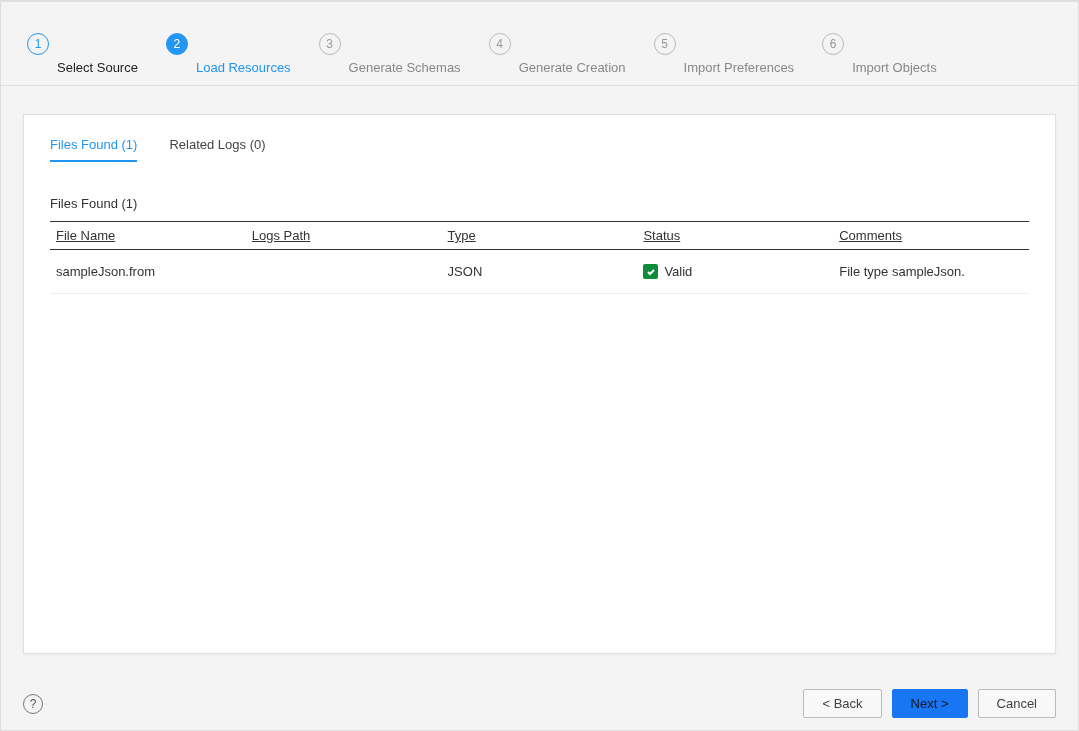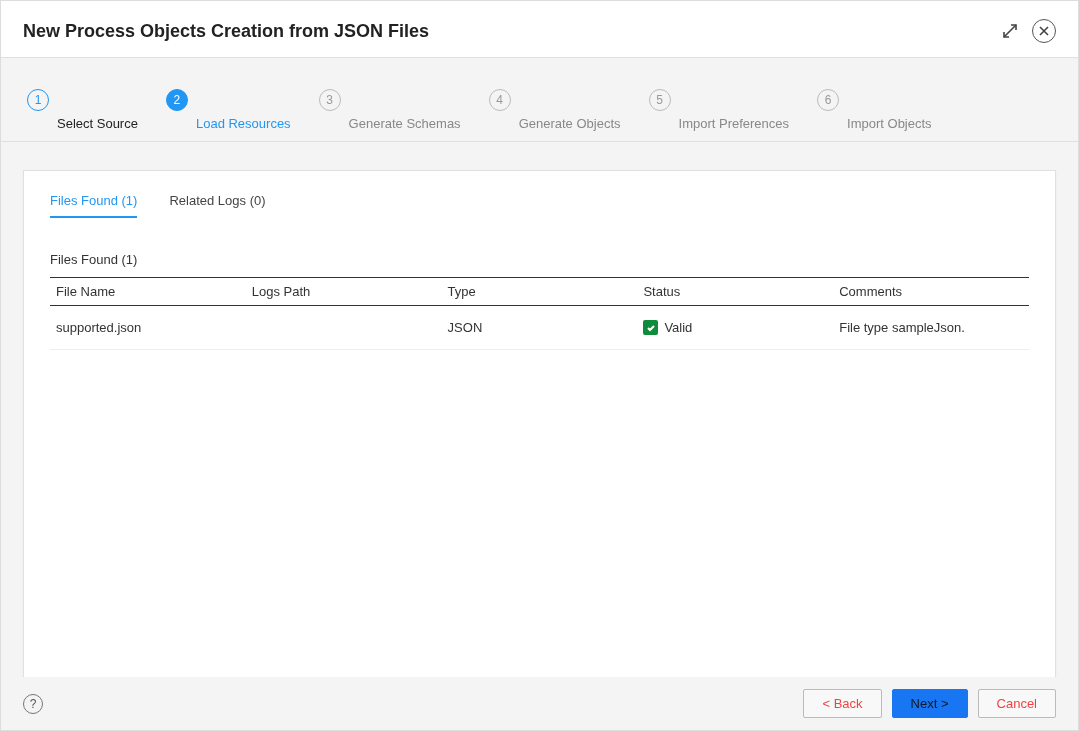--- a/index.html
+++ b/index.html
@@ -137,20 +137,21 @@
     .table thead tr {
       border-top: 1px solid #333;
       border-bottom: 1px solid #333;
     }
     .table th {
       text-align: left;
       font-weight: 400;
       padding: 6px 6px;
       font-size: 13px;
       color: #333;
+      text-decoration: underline;
     }
     .table td {
       padding: 14px 6px;
       border-bottom: 1px solid #eee;
       font-size: 13px;
       color: #333;
     }
     .col-name { width: 20%; }
     .col-path { width: 20%; }
     .col-type { width: 20%; }
@@ -194,66 +195,49 @@
       display: flex;
       gap: 10px;
     }
     .btn {
       padding: 6px 18px;
       font-size: 13px;
       border: 1px solid #bbb;
       background: #f8f8f8;
       cursor: pointer;
       border-radius: 2px;
-      color: #ef4444;
+      color: #404040;
     }
     .btn.primary {
       background: #1976f2;
       border-color: #1976f2;
       color: #0f172a;
     }
   </style>
 </head>
 <body>
 
 <div class="dialog">
-  <div class="header">
-    <div class="header-title">New Process Objects Creation from JSON Files</div>
-    <div class="header-icons">
-      <div class="icon-btn">
-        <svg width="18" height="18" viewBox="0 0 18 18" fill="none" stroke="currentColor" stroke-width="1.6">
-          <path d="M3 15 L15 3"></path>
-          <path d="M10 3 L15 3 L15 8"></path>
-          <path d="M8 15 L3 15 L3 10"></path>
-        </svg>
-      </div>
-      <div class="icon-btn icon-circle">
-        <svg width="10" height="10" viewBox="0 0 10 10" stroke="currentColor" stroke-width="1.6">
-          <path d="M1 1 L9 9 M9 1 L1 9"></path>
-        </svg>
-      </div>
-    </div>
-  </div>
 
   <div class="wizard-steps">
     <div class="step completed">
       <div class="step-num">1</div>
       <div class="step-label">Select Source</div>
     </div>
     <div class="step active">
       <div class="step-num">2</div>
       <div class="step-label">Load Resources</div>
     </div>
     <div class="step">
       <div class="step-num">3</div>
       <div class="step-label">Generate Schemas</div>
     </div>
     <div class="step">
       <div class="step-num">4</div>
-      <div class="step-label">Generate Objects</div>
+      <div class="step-label">Generate Creation</div>
     </div>
     <div class="step">
       <div class="step-num">5</div>
       <div class="step-label">Import Preferences</div>
     </div>
     <div class="step">
       <div class="step-num">6</div>
       <div class="step-label">Import Objects</div>
     </div>
   </div>
@@ -272,21 +256,21 @@
           <tr>
             <th class="col-name">File Name</th>
             <th class="col-path">Logs Path</th>
             <th class="col-type">Type</th>
             <th class="col-status">Status</th>
             <th class="col-comments">Comments</th>
           </tr>
         </thead>
         <tbody>
           <tr>
-            <td>supported.json</td>
+            <td>sampleJson.from</td>
             <td></td>
             <td>JSON</td>
             <td>
               <div class="status-cell">
                 <div class="check-badge">
                   <svg width="10" height="10" viewBox="0 0 10 10" fill="none" stroke="white" stroke-width="2">
                     <path d="M2 5 L4 7 L8 3"></path>
                   </svg>
                 </div>
                 <span>Valid</span>

